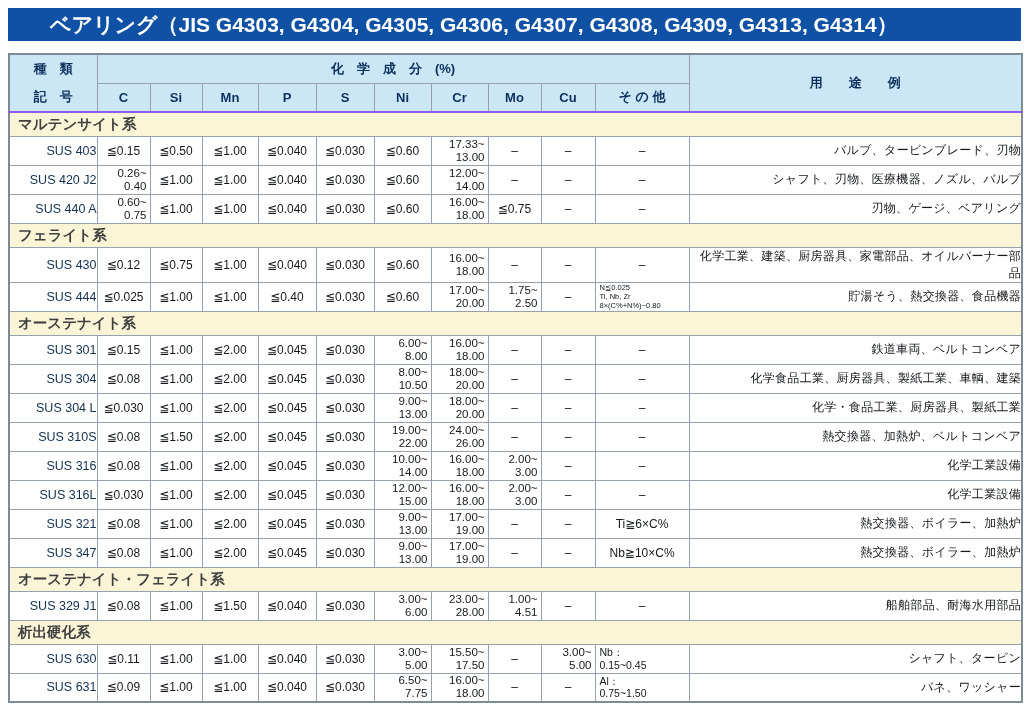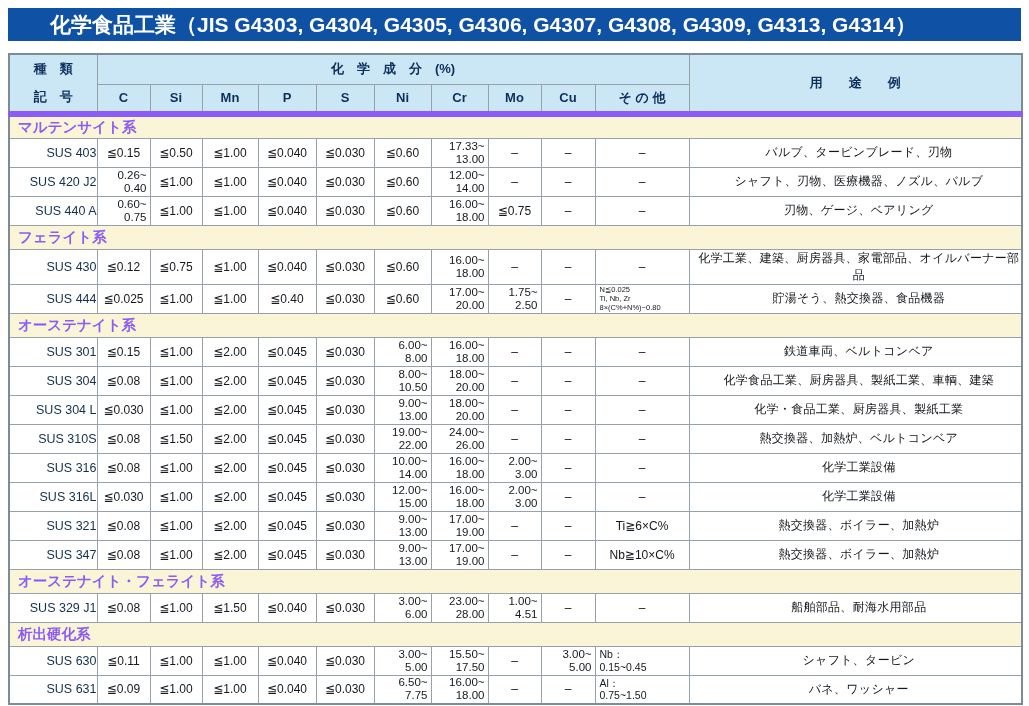--- a/index.html
+++ b/index.html
@@ -16,43 +16,43 @@
   table.spec {
     position:absolute; left:8px; top:53px; width:1013px;
     border-collapse:collapse; table-layout:fixed;
     border:2px solid #7d8b97;
   }
   .spec th, .spec td { border:1px solid #97a1ab; color:#15181c; overflow:hidden; }
   .spec thead th {
     background:var(--header-bg,#cbe7f6); color:#0d2f5c;
     font-size:13px; font-weight:bold; height:28px; text-align:center;
   }
-  .spec thead { border-bottom:6px solid #8b5cf6;margin-left:20px; }
+  .spec thead { border-bottom:2px solid #8b5cf6;margin-left:20px; }
   .kind-line { height:28px; line-height:28px; text-align:center; }
   tr.section td {
     background:var(--section-bg,#faf5d7); font-weight:bold; font-size:14.5px;
-    text-align:left; padding-left:8px; height:24px; color:#8b5cf6;
+    text-align:left; padding-left:8px; height:24px; color:#404040;
   }
   tr.data-row td { height:29px; background:#ffffff; }
   td.grade {
     background:var(--header-bg,#cbe7f6); text-align:right; padding-left:6px;
     font-size:12.5px; color:#13304f; font-weight:normal;
   }
   td.val   { text-align:center; font-size:12px; }
   td.range { text-align:right; font-size:11.5px; line-height:1.12; white-space:pre-line; padding-right:3px; }
   td.other-multi { text-align:left; font-size:10.5px; line-height:1.15; white-space:pre-line; padding-left:4px;margin-left:37px; }
   td.other-multi.tiny { font-size:7.5px; line-height:1.2; }
-  td.usage { text-align:center; padding-left:7px; font-size:12px; letter-spacing:0.3px; }
+  td.usage { text-align:right; padding-left:7px; font-size:12px; letter-spacing:0.3px; }
 </style>
 </head>
 <body>
 
 <div class="page">
 
-  <div class="title-bar">化学食品工業（JIS G4303, G4304, G4305, G4306, G4307, G4308, G4309, G4313, G4314）</div>
+  <div class="title-bar">ベアリング（JIS G4303, G4304, G4305, G4306, G4307, G4308, G4309, G4313, G4314）</div>
 
   <table class="spec">
     <colgroup>
       <col style="width:88px">
         <col style="width:53px">
         <col style="width:52px">
       <col style="width:56px">
         <col style="width:58px">
         <col style="width:58px">
       <col style="width:57px">

